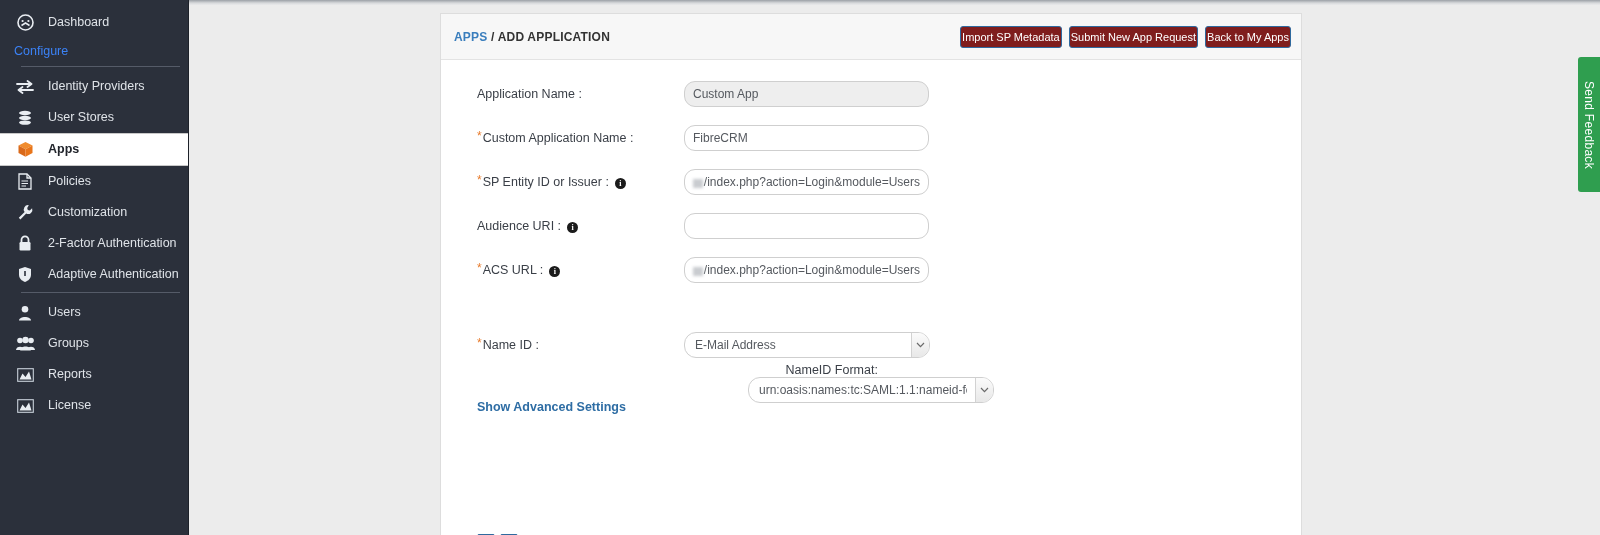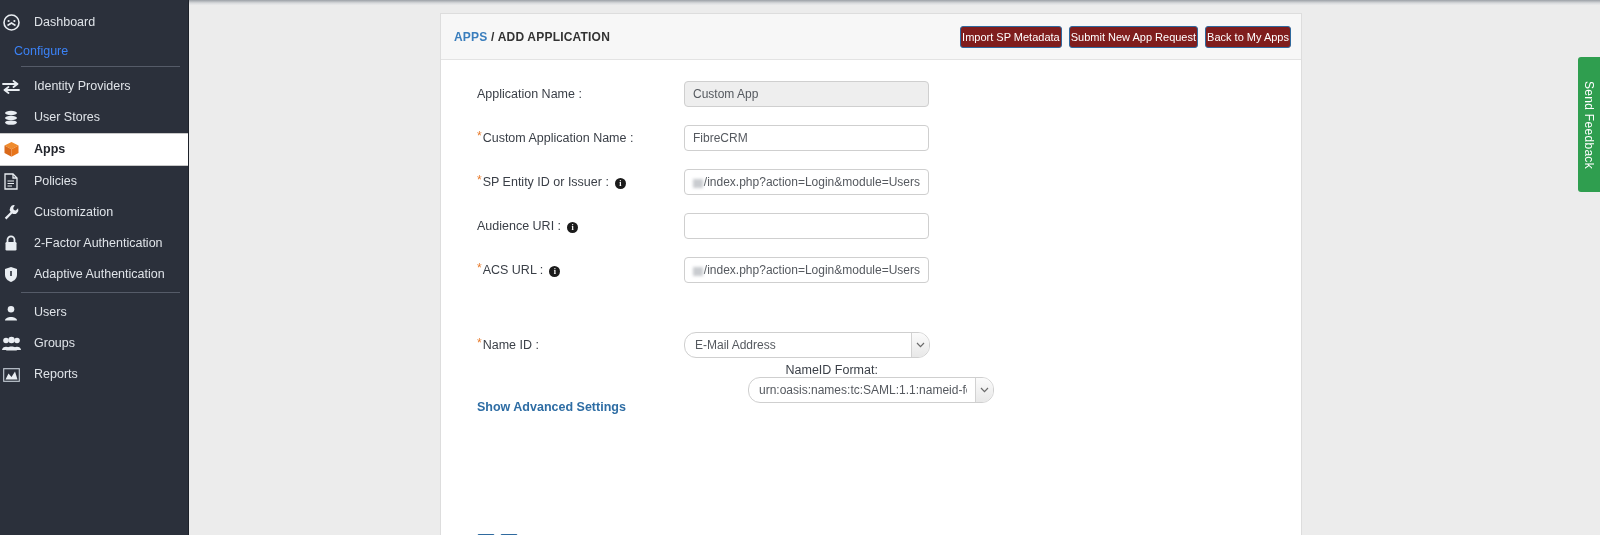--- a/index.html
+++ b/index.html
@@ -16,20 +16,21 @@
   #sidebar {
     position: absolute; left: 0; top: 0;
     width: 189px; height: 535px;
     background: #2b303b;
     border-right: 1px solid #1d2129;
   }
   .side-row {
     position: relative;
     display: flex; align-items: center;
     height: 31px;
+    padding-left: 14px;
     color: #dfe3e8;
     font-size: 12.5px;
     white-space: nowrap;
   }
   .side-row .s-icon {
     width: 22px; height: 18px;
     margin-right: 12px;
     flex: 0 0 22px;
     display: flex; align-items: center; justify-content: center;
   }
@@ -144,21 +145,21 @@
     text-align: center;
     font-weight: bold;
     margin-left: 6px;
     font-family: "Liberation Serif", serif;
     position: relative; top: 1px;
   }
   .fctrl { position: relative; }
   .finput {
     width: 245px; height: 26px;
     border: 1px solid #cfcfcf;
-    border-radius: 4px;
+    border-radius: 11px;
     background: #ffffff;
     color: #55595f;
     font-size: 12px;
     padding: 0 8px;
     font-family: "Liberation Sans", sans-serif;
     outline: none;
     overflow: hidden;
     white-space: nowrap;
     display: flex; align-items: center;
   }
@@ -364,20 +365,29 @@
     <div class="side-row">
       <span class="s-icon">
         <svg width="17" height="14" viewBox="0 0 17 14">
           <rect x="0.7" y="0.7" width="15.6" height="12.6" fill="none" stroke="#c8d0da" stroke-width="1.1"></rect>
           <path d="M2.5 11.5 L5.5 5.5 L8.5 9 L12 3.5 L14.5 11.5 Z" fill="#e9edf2"></path>
         </svg>
       </span>
       <span class="s-label">Reports</span>
     </div>
 
+    <div class="side-row">
+      <span class="s-icon">
+        <svg width="17" height="14" viewBox="0 0 17 14">
+          <rect x="0.7" y="0.7" width="15.6" height="12.6" fill="none" stroke="#c8d0da" stroke-width="1.1"></rect>
+          <path d="M2.5 11.5 L5.5 5.5 L8.5 9 L12 3.5 L14.5 11.5 Z" fill="#e9edf2"></path>
+        </svg>
+      </span>
+      <span class="s-label">License</span>
+    </div>
 
   </nav>
 
   <div id="topstrip"></div>
   <div id="main">
 
     <div id="card">
 
       <div id="card-header">
         <div id="breadcrumb">

